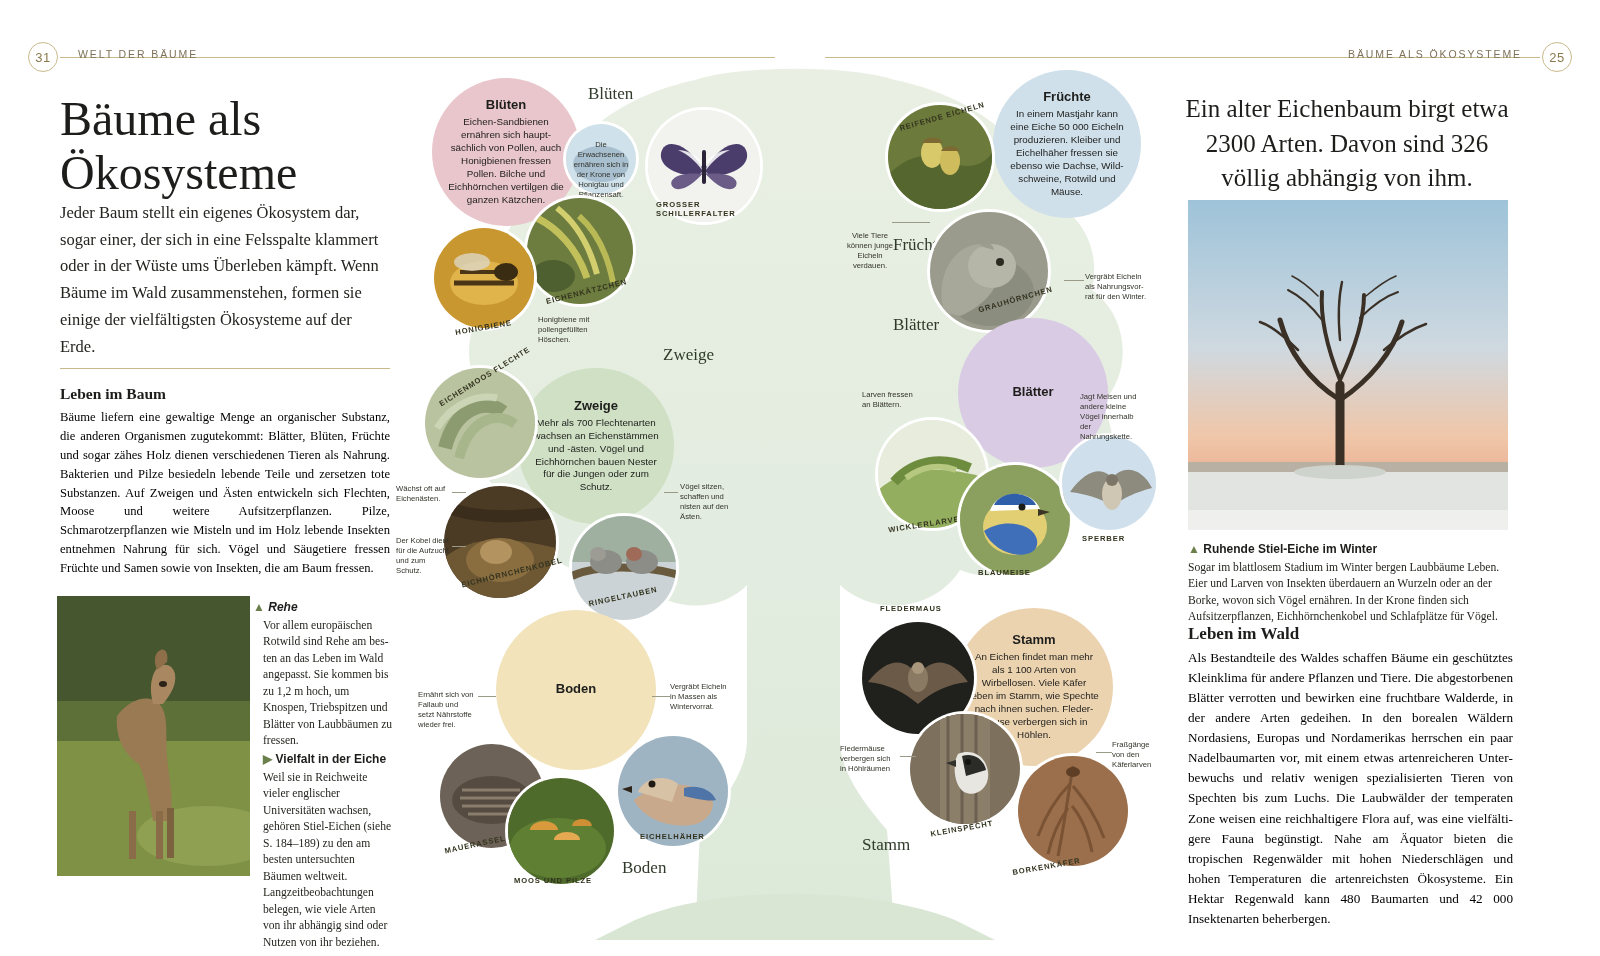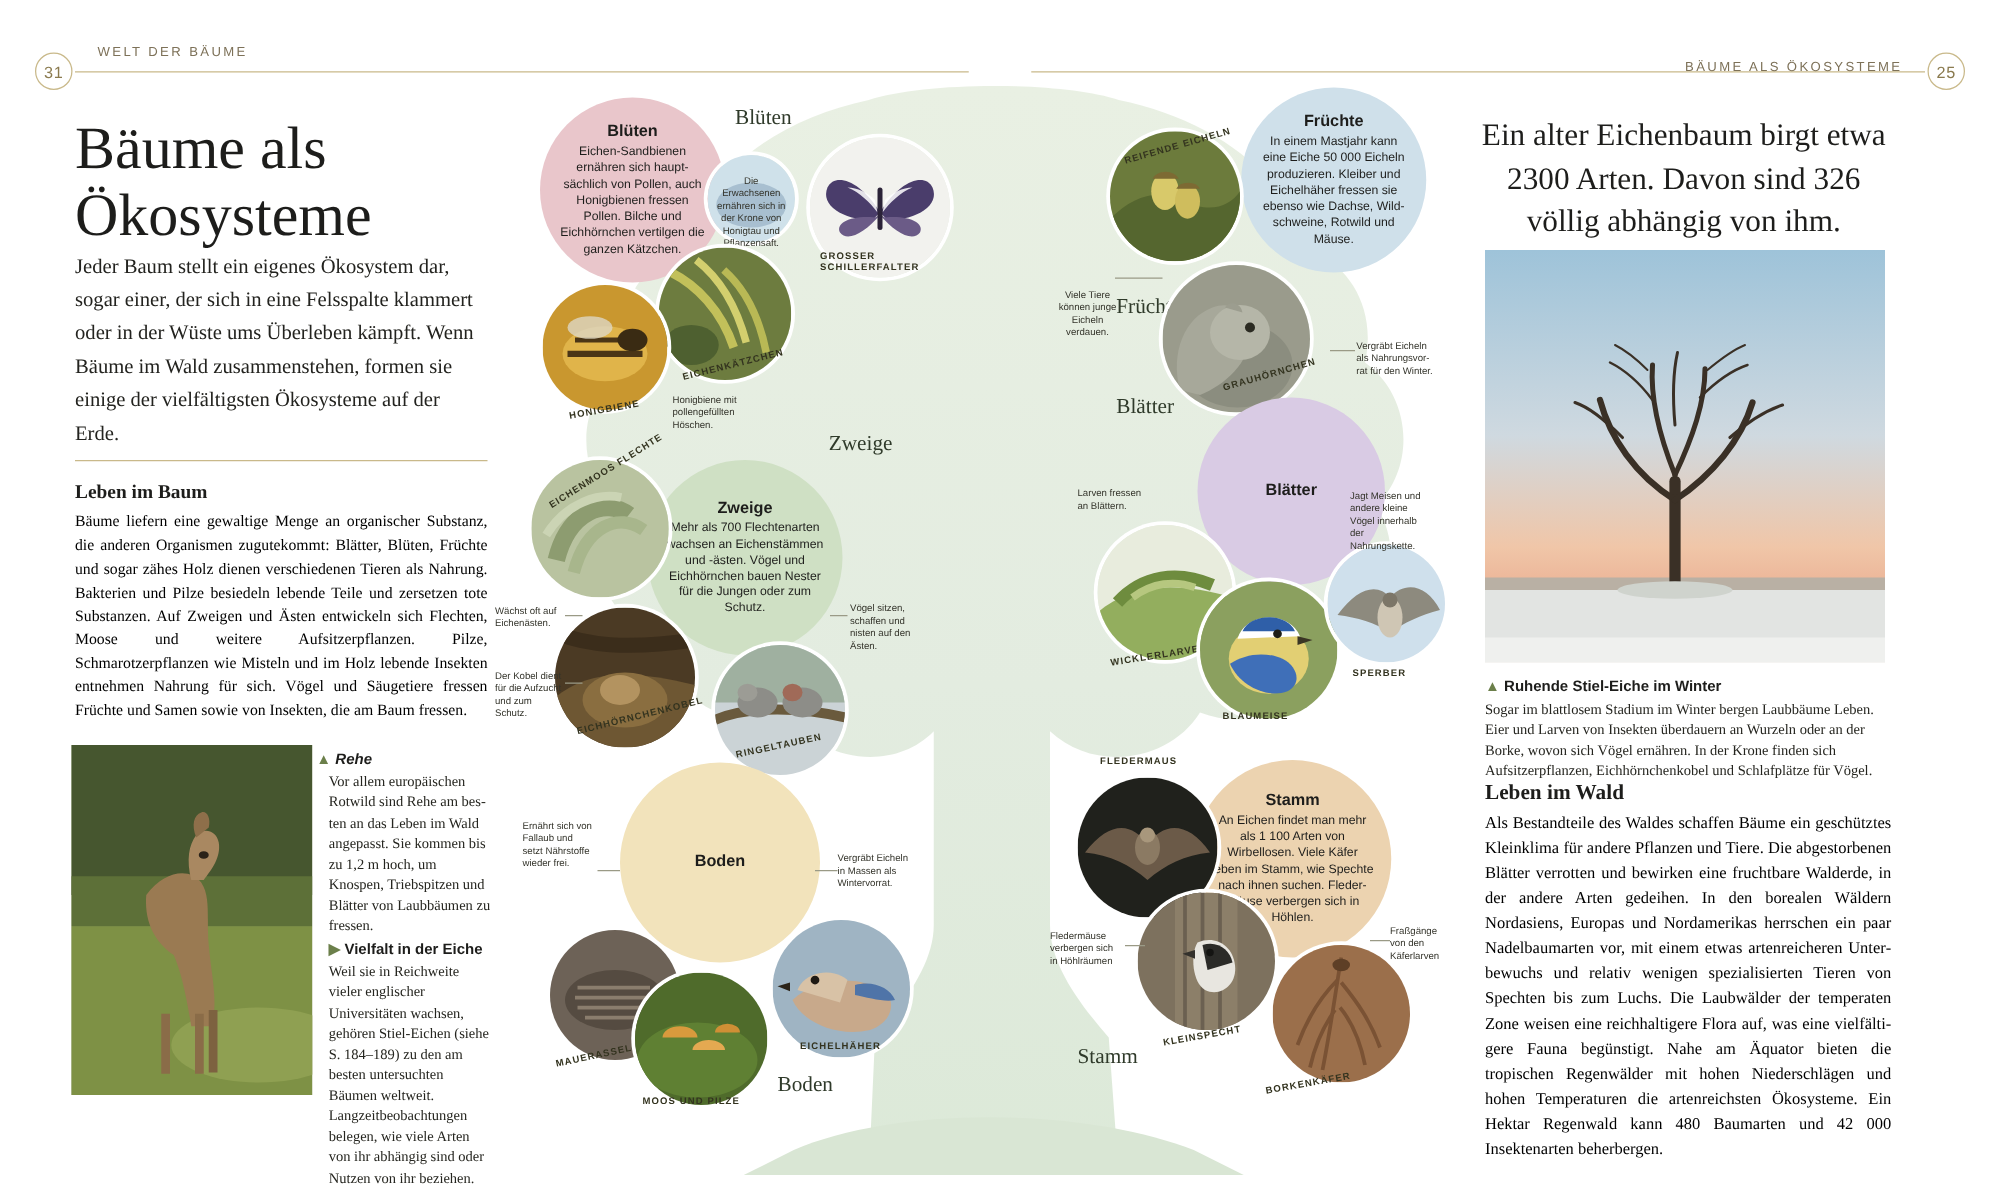--- a/index.html
+++ b/index.html
@@ -116,21 +116,21 @@
       L445,545 C480,578 540,570 565,530 C612,548 662,520 666,470 C712,460 732,405 706,365
       C740,330 732,275 697,250 C707,205 682,170 652,160 C632,95 572,55 500,40
       C455,25 345,25 300,40 Z"></path>
     <path fill="#d9e6d4" d="M240,880 C320,845 470,845 560,880 L600,900 L200,900 Z"></path>
   </svg>
 
   <div class="hdr-rule" style="left:60px; top:57px; width:715px;"></div>
   <div class="hdr-rule" style="left:825px; top:57px; width:715px;"></div>
 
   <div class="folio" style="left:28px; top:42px;">31</div>
-  <div class="runhead" style="left:78px; top:36px;">Welt der Bäume</div>
+  <div class="runhead" style="left:78px; top:48px;">Welt der Bäume</div>
 
   <div class="folio" style="left:1542px; top:42px;">25</div>
   <div class="runhead" style="right:78px; top:48px; text-align:right;">Bäume als Ökosysteme</div>
 
   <div class="title">Bäume als Ökosysteme</div>
   <div class="lede">Jeder Baum stellt ein eigenes Ökosystem dar, sogar einer, der sich in eine Felsspalte klammert oder in der Wüste ums Überleben kämpft. Wenn Bäume im Wald zusammen­stehen, formen sie einige der vielfältigsten Ökosysteme auf der Erde.</div>
   <div class="divider" style="top:368px;"></div>
   <div class="sub-h" style="left:60px; top:385px; width:330px;">Leben im Baum</div>
   <div class="body-sm" style="left:60px; top:408px; width:330px;">Bäume liefern eine gewaltige Menge an organischer Substanz, die anderen Organismen zugutekommt: Blätter, Blüten, Früchte und sogar zähes Holz dienen verschie­denen Tieren als Nahrung. Bakterien und Pilze besiedeln lebende Teile und zersetzen tote Substanzen. Auf Zweigen und Ästen entwickeln sich Flechten, Moose und weitere Aufsitzerpflanzen. Pilze, Schmarotzerpflanzen wie Mis­teln und im Holz lebende Insekten entnehmen Nahrung für sich. Vögel und Säugetiere fressen Früchte und Samen sowie von Insekten, die am Baum fressen.</div>
 
@@ -384,21 +384,21 @@
   </div>
   <div class="cl" style="left:588px; top:592px; transform:rotate(-12deg);">Ringeltauben</div>
   <div class="note" style="left:680px; top:482px; width:52px;">Vögel sitzen, schaffen und nisten auf den Ästen.</div>
 
   <div class="bub" style="left:496px; top:610px; width:160px; height:160px; background:#f2e3bb;">
     <div>
       <div class="bt">Boden</div>
     </div>
   </div>
 
-  <div class="note" style="left:418px; top:656px; width:58px;">Ernährt sich von Fallaub und setzt Nährstoffe wieder frei.</div>
+  <div class="note" style="left:418px; top:690px; width:58px;">Ernährt sich von Fallaub und setzt Nährstoffe wieder frei.</div>
   <div class="circ-photo" style="left:440px; top:744px; width:104px; height:104px;">
     <svg width="104" height="104" viewBox="0 0 104 104">
       <rect width="104" height="104" fill="#6d6257"></rect>
       <ellipse cx="52" cy="56" rx="40" ry="24" fill="#554b41"></ellipse>
       <g stroke="#8a7d6d" stroke-width="3">
         <path d="M22,46 h58"></path>
           <path d="M20,54 h64"></path>
           <path d="M22,62 h58"></path>
           <path d="M28,70 h48"></path>
       </g>

